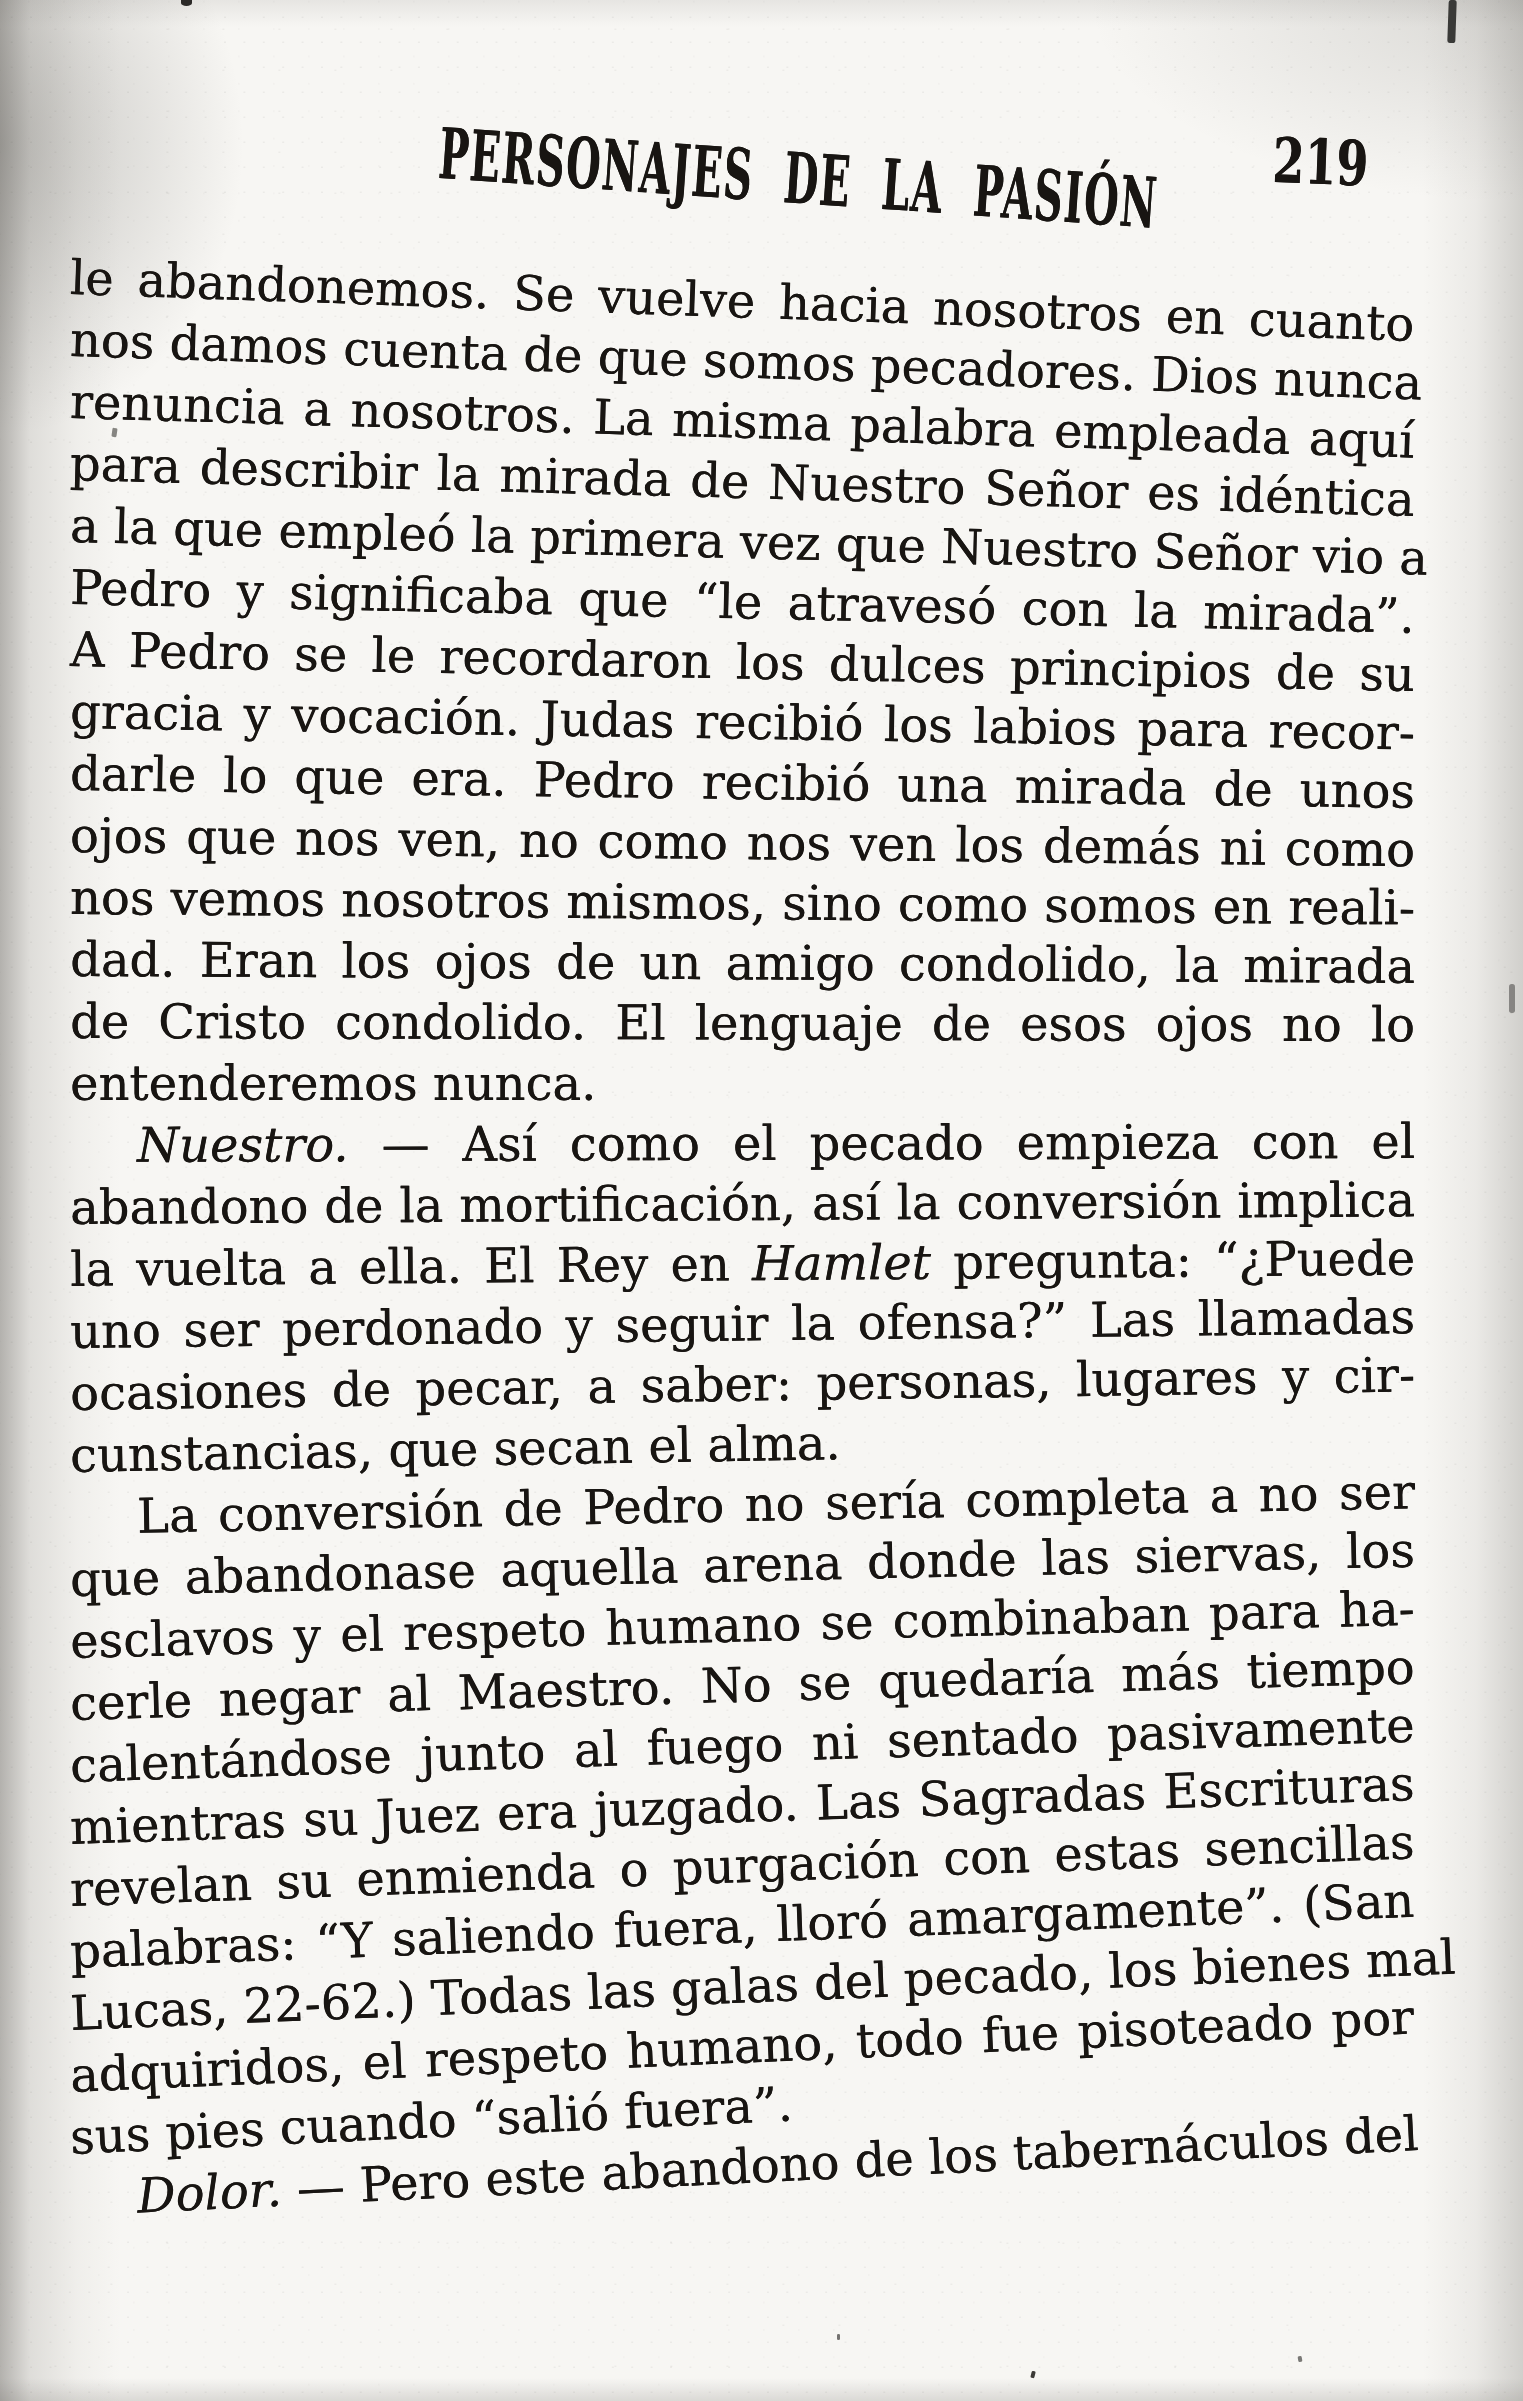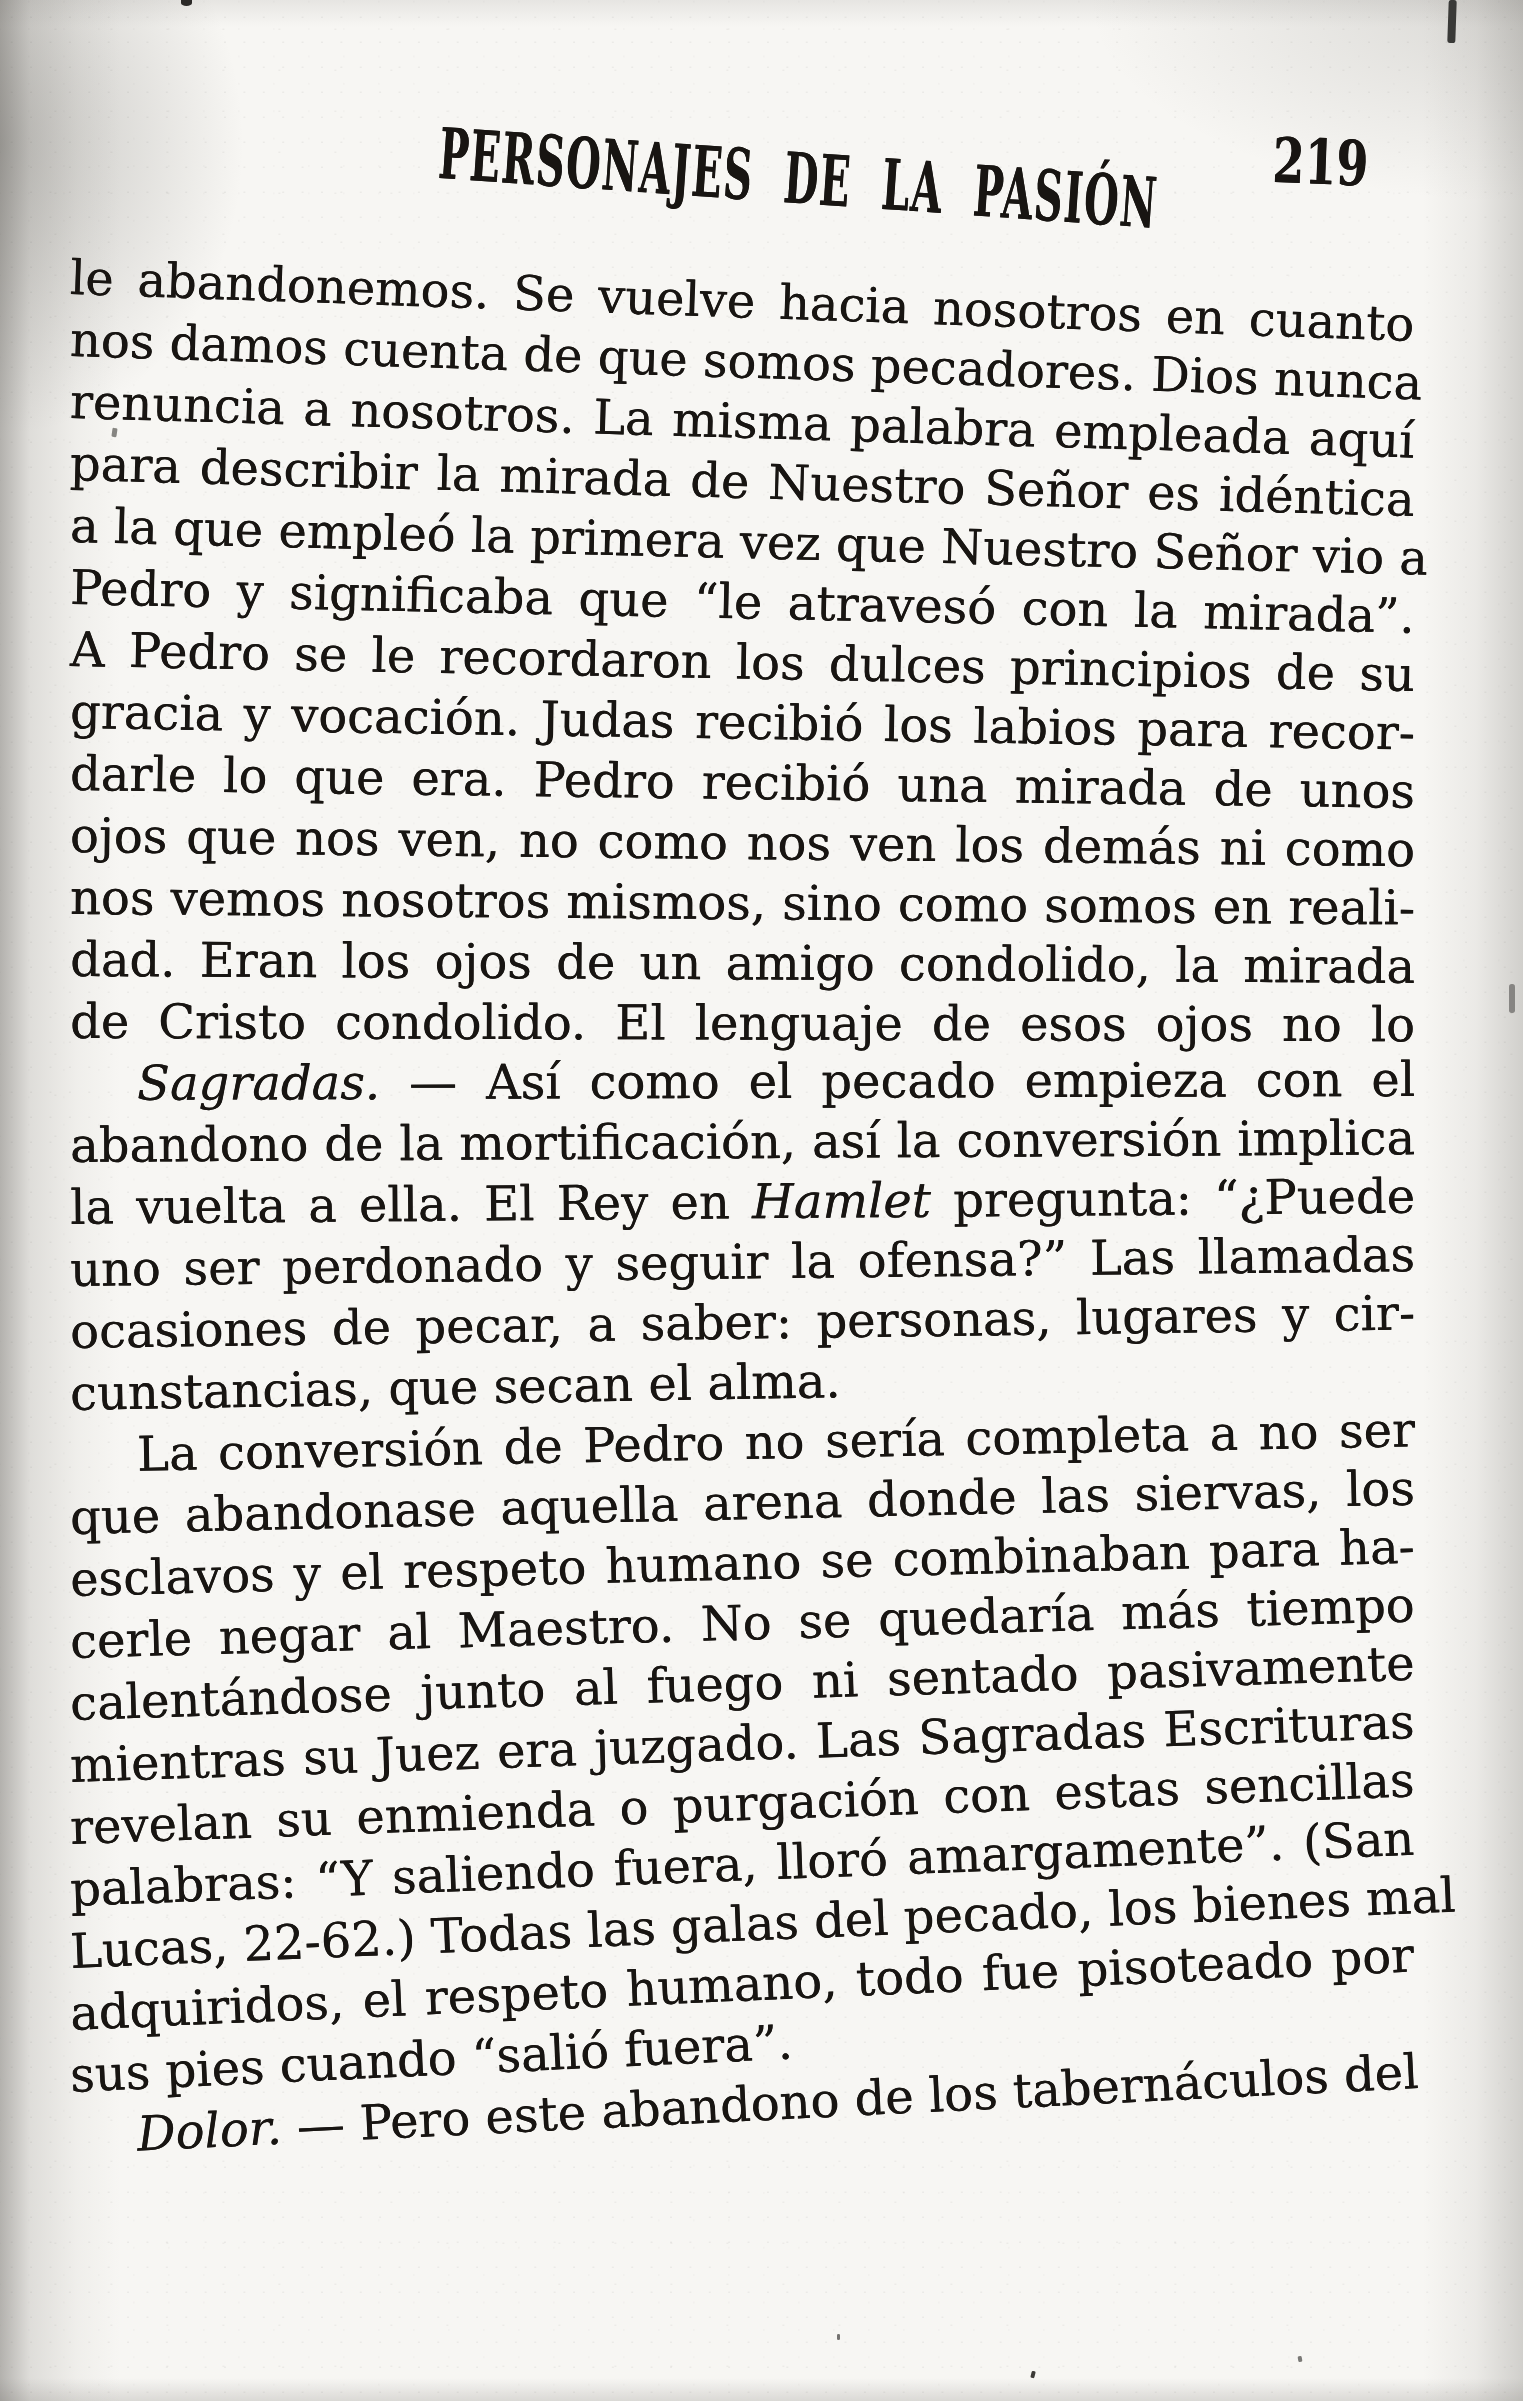--- a/index.html
+++ b/index.html
@@ -102,21 +102,22 @@
       <div class="line" style="transform: rotate(1.535deg);"><span>para describir la mirada de Nuestro Señor es idéntica</span></div>
       <div class="line" style="transform: rotate(1.381deg);"><span>a la que empleó la primera vez que Nuestro Señor vio a</span></div>
       <div class="line" style="transform: rotate(1.226deg);"><span>Pedro y significaba que “le atravesó con la mirada”.</span></div>
       <div class="line" style="transform: rotate(1.071deg);"><span>A Pedro se le recordaron los dulces principios de su</span></div>
       <div class="line" style="transform: rotate(0.916deg);"><span>gracia y vocación. Judas recibió los labios para recor-</span></div>
       <div class="line" style="transform: rotate(0.761deg);"><span>darle lo que era. Pedro recibió una mirada de unos</span></div>
       <div class="line" style="transform: rotate(0.606deg);"><span>ojos que nos ven, no como nos ven los demás ni como</span></div>
       <div class="line" style="transform: rotate(0.452deg);"><span>nos vemos nosotros mismos, sino como somos en reali-</span></div>
       <div class="line" style="transform: rotate(0.297deg);"><span>dad. Eran los ojos de un amigo condolido, la mirada</span></div>
       <div class="line" style="transform: rotate(0.142deg);"><span>de Cristo condolido. El lenguaje de esos ojos no lo</span></div>
-      <div class="line indent" style="transform: rotate(-0.168deg);"><em>Sagradas.</em><span> — Así como el pecado empieza con el</span></div>
+      <div class="line end" style="transform: rotate(-0.013deg);"><span>entenderemos nunca.</span></div>
+      <div class="line indent" style="transform: rotate(-0.168deg);"><em>Nuestro.</em><span> — Así como el pecado empieza con el</span></div>
       <div class="line" style="transform: rotate(-0.323deg);"><span>abandono de la mortificación, así la conversión implica</span></div>
       <div class="line" style="transform: rotate(-0.477deg);"><span>la vuelta a ella. El Rey en </span><em>Hamlet</em><span> pregunta: “¿Puede</span></div>
       <div class="line" style="transform: rotate(-0.632deg);"><span>uno ser perdonado y seguir la ofensa?” Las llamadas</span></div>
       <div class="line" style="transform: rotate(-0.787deg);"><span>ocasiones de pecar, a saber: personas, lugares y cir-</span></div>
       <div class="line end" style="transform: rotate(-0.942deg);"><span>cunstancias, que secan el alma.</span></div>
       <div class="line indent" style="transform: rotate(-1.097deg);"><span>La conversión de Pedro no sería completa a no ser</span></div>
       <div class="line" style="transform: rotate(-1.252deg);"><span>que abandonase aquella arena donde las siervas, los</span></div>
       <div class="line" style="transform: rotate(-1.406deg);"><span>esclavos y el respeto humano se combinaban para ha-</span></div>
       <div class="line" style="transform: rotate(-1.561deg);"><span>cerle negar al Maestro. No se quedaría más tiempo</span></div>
       <div class="line" style="transform: rotate(-1.716deg);"><span>calentándose junto al fuego ni sentado pasivamente</span></div>

